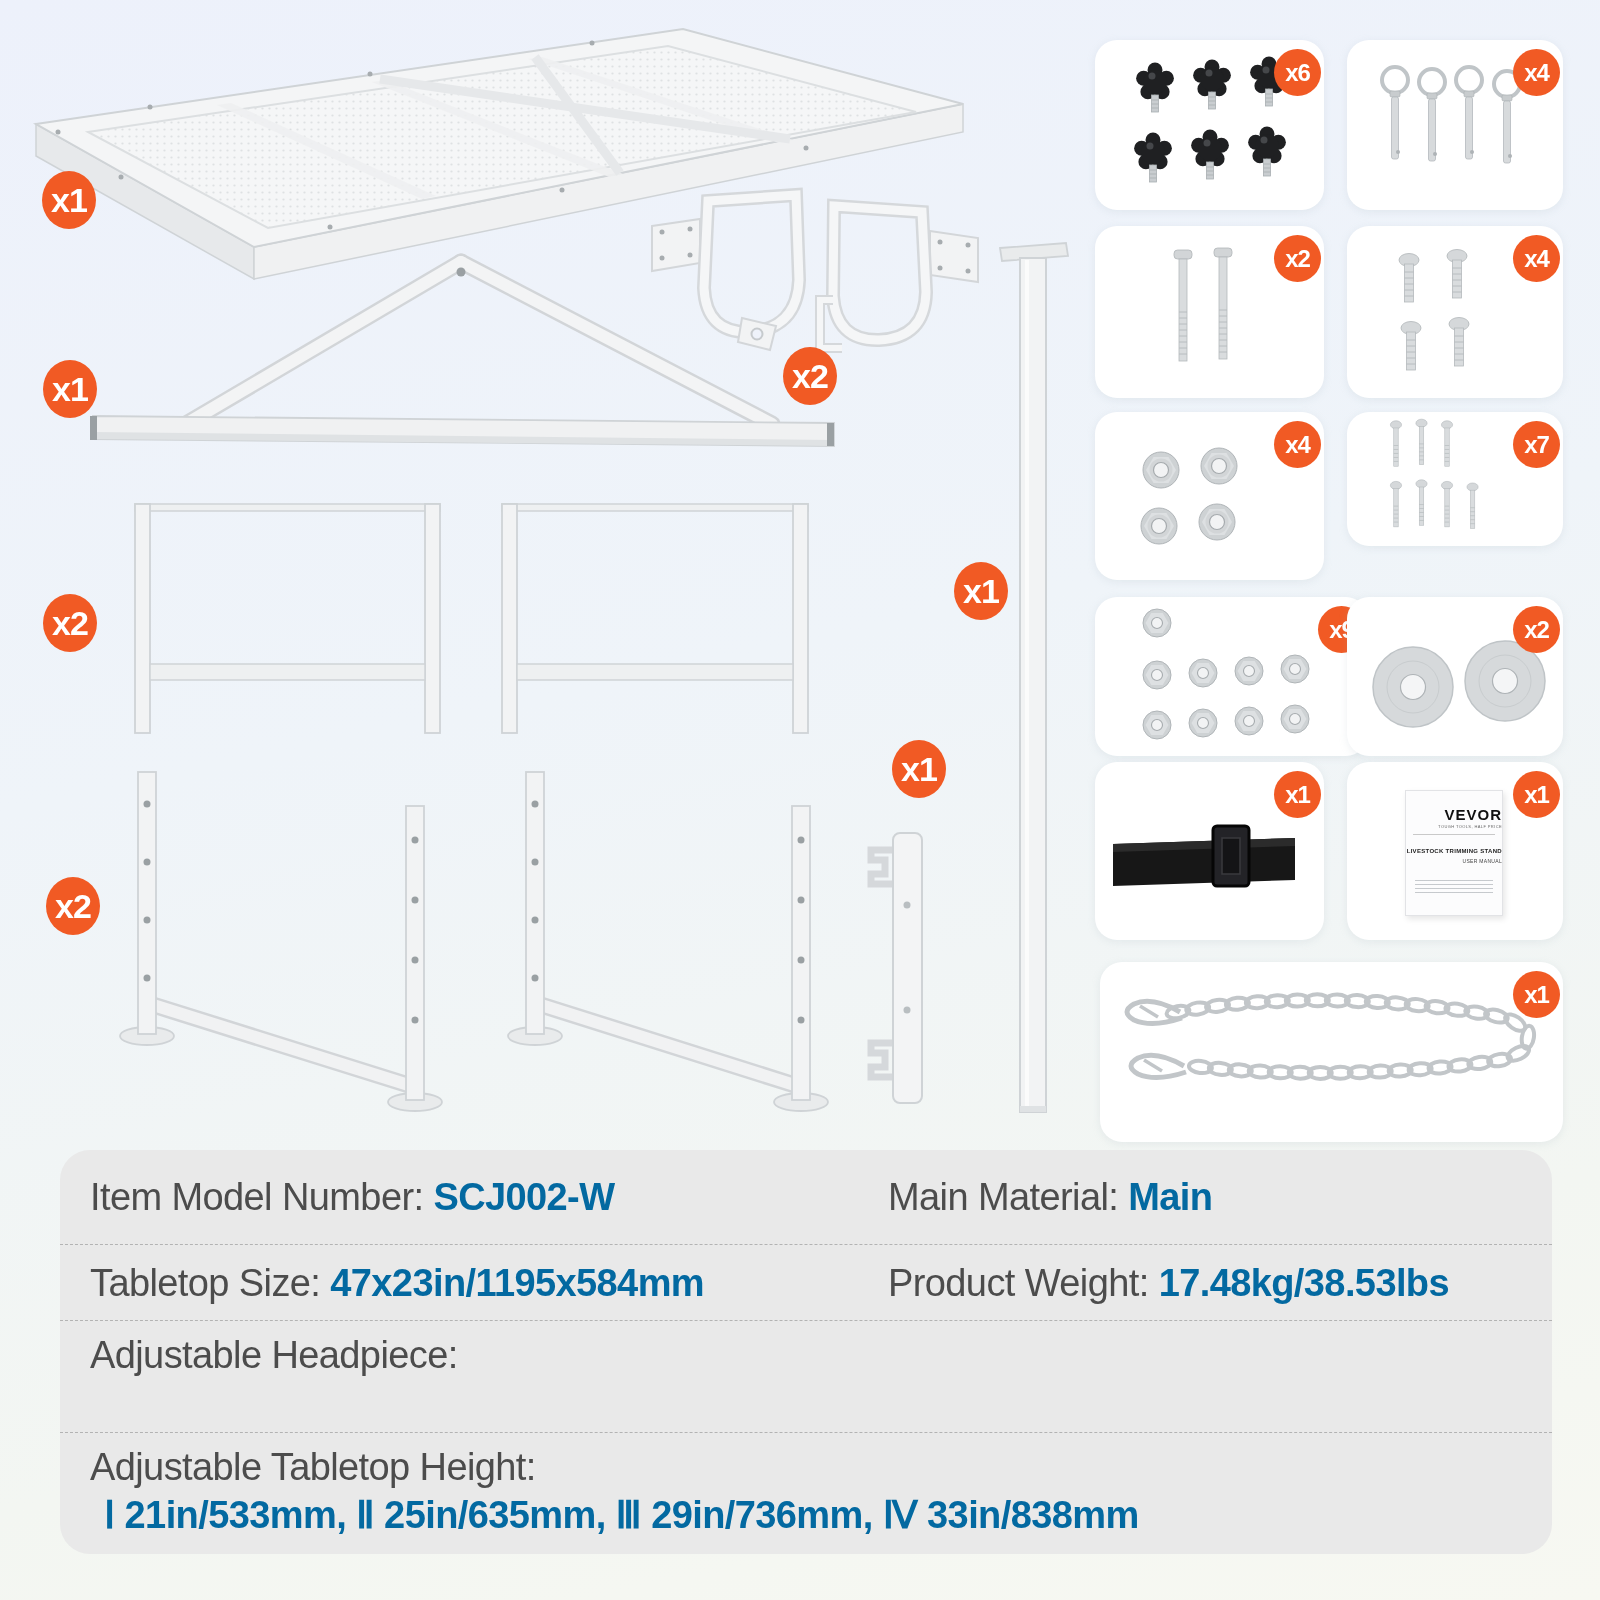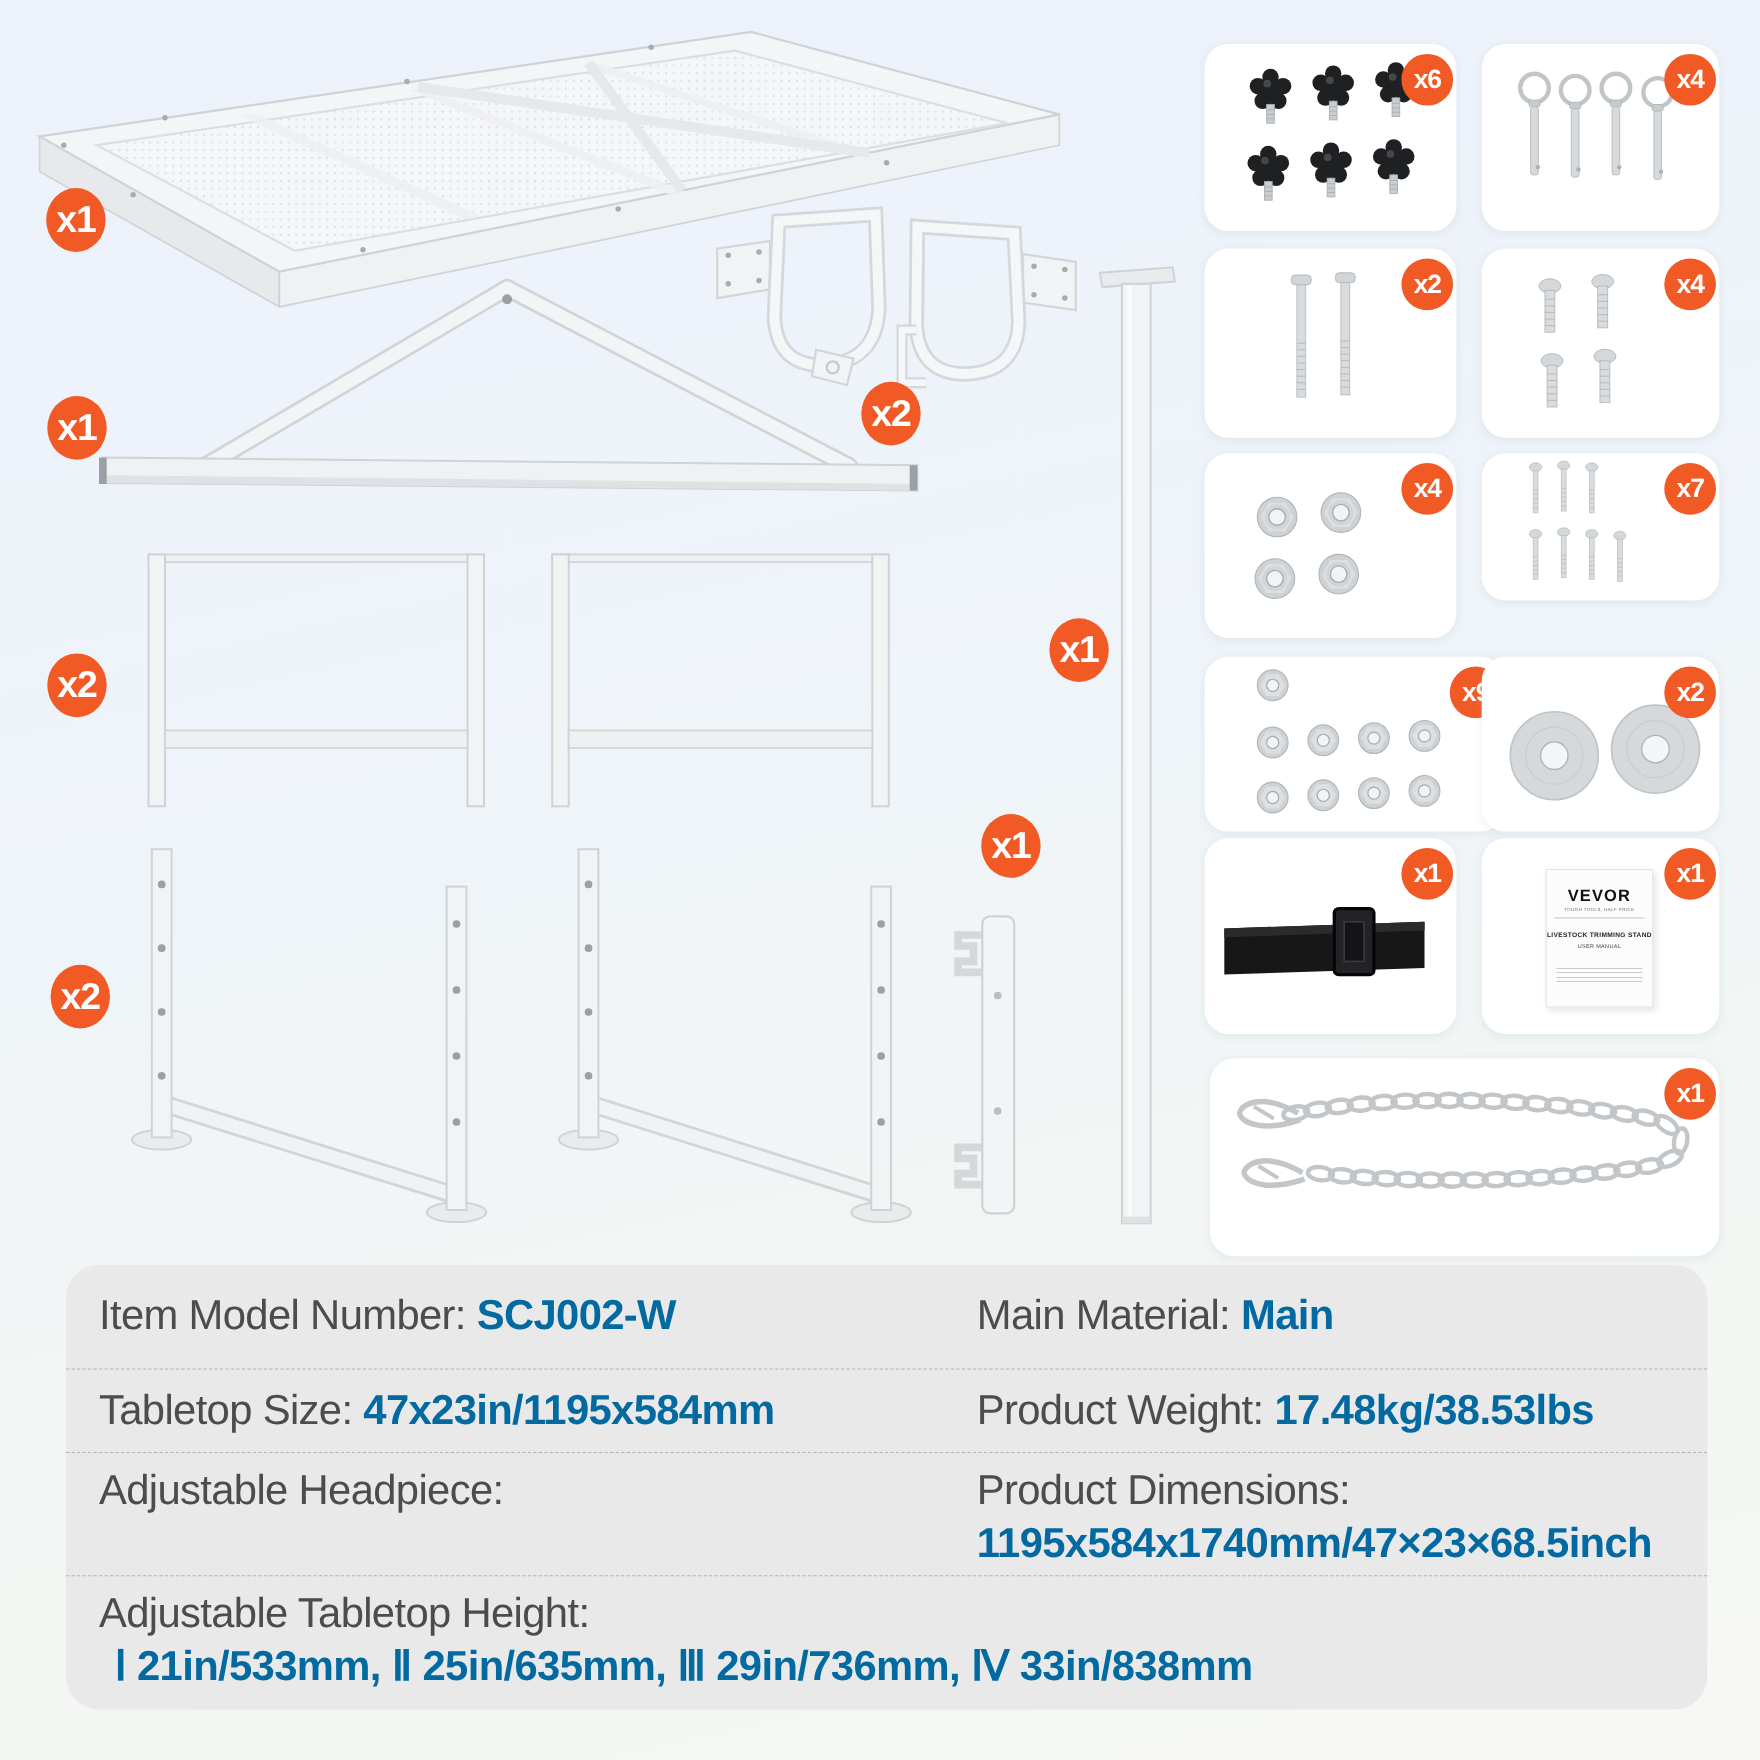--- a/index.html
+++ b/index.html
@@ -25,21 +25,21 @@
   
   .hw-card{
     position:absolute;background:#ffffff;border-radius:22px;
     box-shadow:0 2px 8px rgba(160,175,190,.18);
   }
   .hw-card svg{position:absolute;left:0;top:0;width:100%;height:100%;}
   
   .manual-page{
     position:absolute;left:58px;top:28px;width:96px;height:124px;
     background:#fcfcfd;border:1px solid #e2e3e6;box-shadow:2px 3px 6px rgba(0,0,0,.10);
-    text-align:center;overflow:hidden;
+    text-align:right;overflow:hidden;
   }
   .manual-brand{margin-top:15px;font-size:15px;font-weight:700;letter-spacing:1px;color:#101010;}
   .manual-tagline{font-size:4px;letter-spacing:.4px;color:#666;margin-top:1px;}
   .manual-rule{height:1px;background:#c9c9c9;margin:5px 7px 0 7px;}
   .manual-title{font-size:6px;font-weight:700;color:#222;margin-top:13px;letter-spacing:.3px;}
   .manual-subtitle{font-size:5px;color:#444;margin-top:4px;letter-spacing:.3px;}
   .manual-para{
     height:16px;margin:16px 9px 0 9px;opacity:.55;
     background:repeating-linear-gradient(#9aa0a6 0 1px,transparent 1px 4px);
   }
@@ -415,24 +415,20 @@
       <div class="spec-cell right"><span>Main Material: </span><span class="spec-value">Main</span></div>
     </div>
     <div class="spec-row r2">
       <div class="spec-cell left"><span>Tabletop Size: </span><span class="spec-value">47x23in/1195x584mm</span></div>
       <div class="spec-cell right"><span>Product Weight: </span><span class="spec-value">17.48kg/38.53lbs</span></div>
     </div>
     <div class="spec-row r3">
       <div class="spec-cell left stacked">
         <div>Adjustable Headpiece:</div>
       </div>
-      <div class="spec-cell right stacked">
-        <div>Product Dimensions:</div>
-        <div class="spec-value">1195x584x1740mm/47×23×68.5inch</div>
-      </div>
     </div>
     <div class="spec-row r4">
       <div class="spec-cell left stacked">
         <div>Adjustable Tabletop Height:</div>
         <div class="spec-value spec-indent">Ⅰ 21in/533mm, Ⅱ 25in/635mm, Ⅲ 29in/736mm, Ⅳ 33in/838mm</div>
       </div>
     </div>
   </div>
 
 </div>

